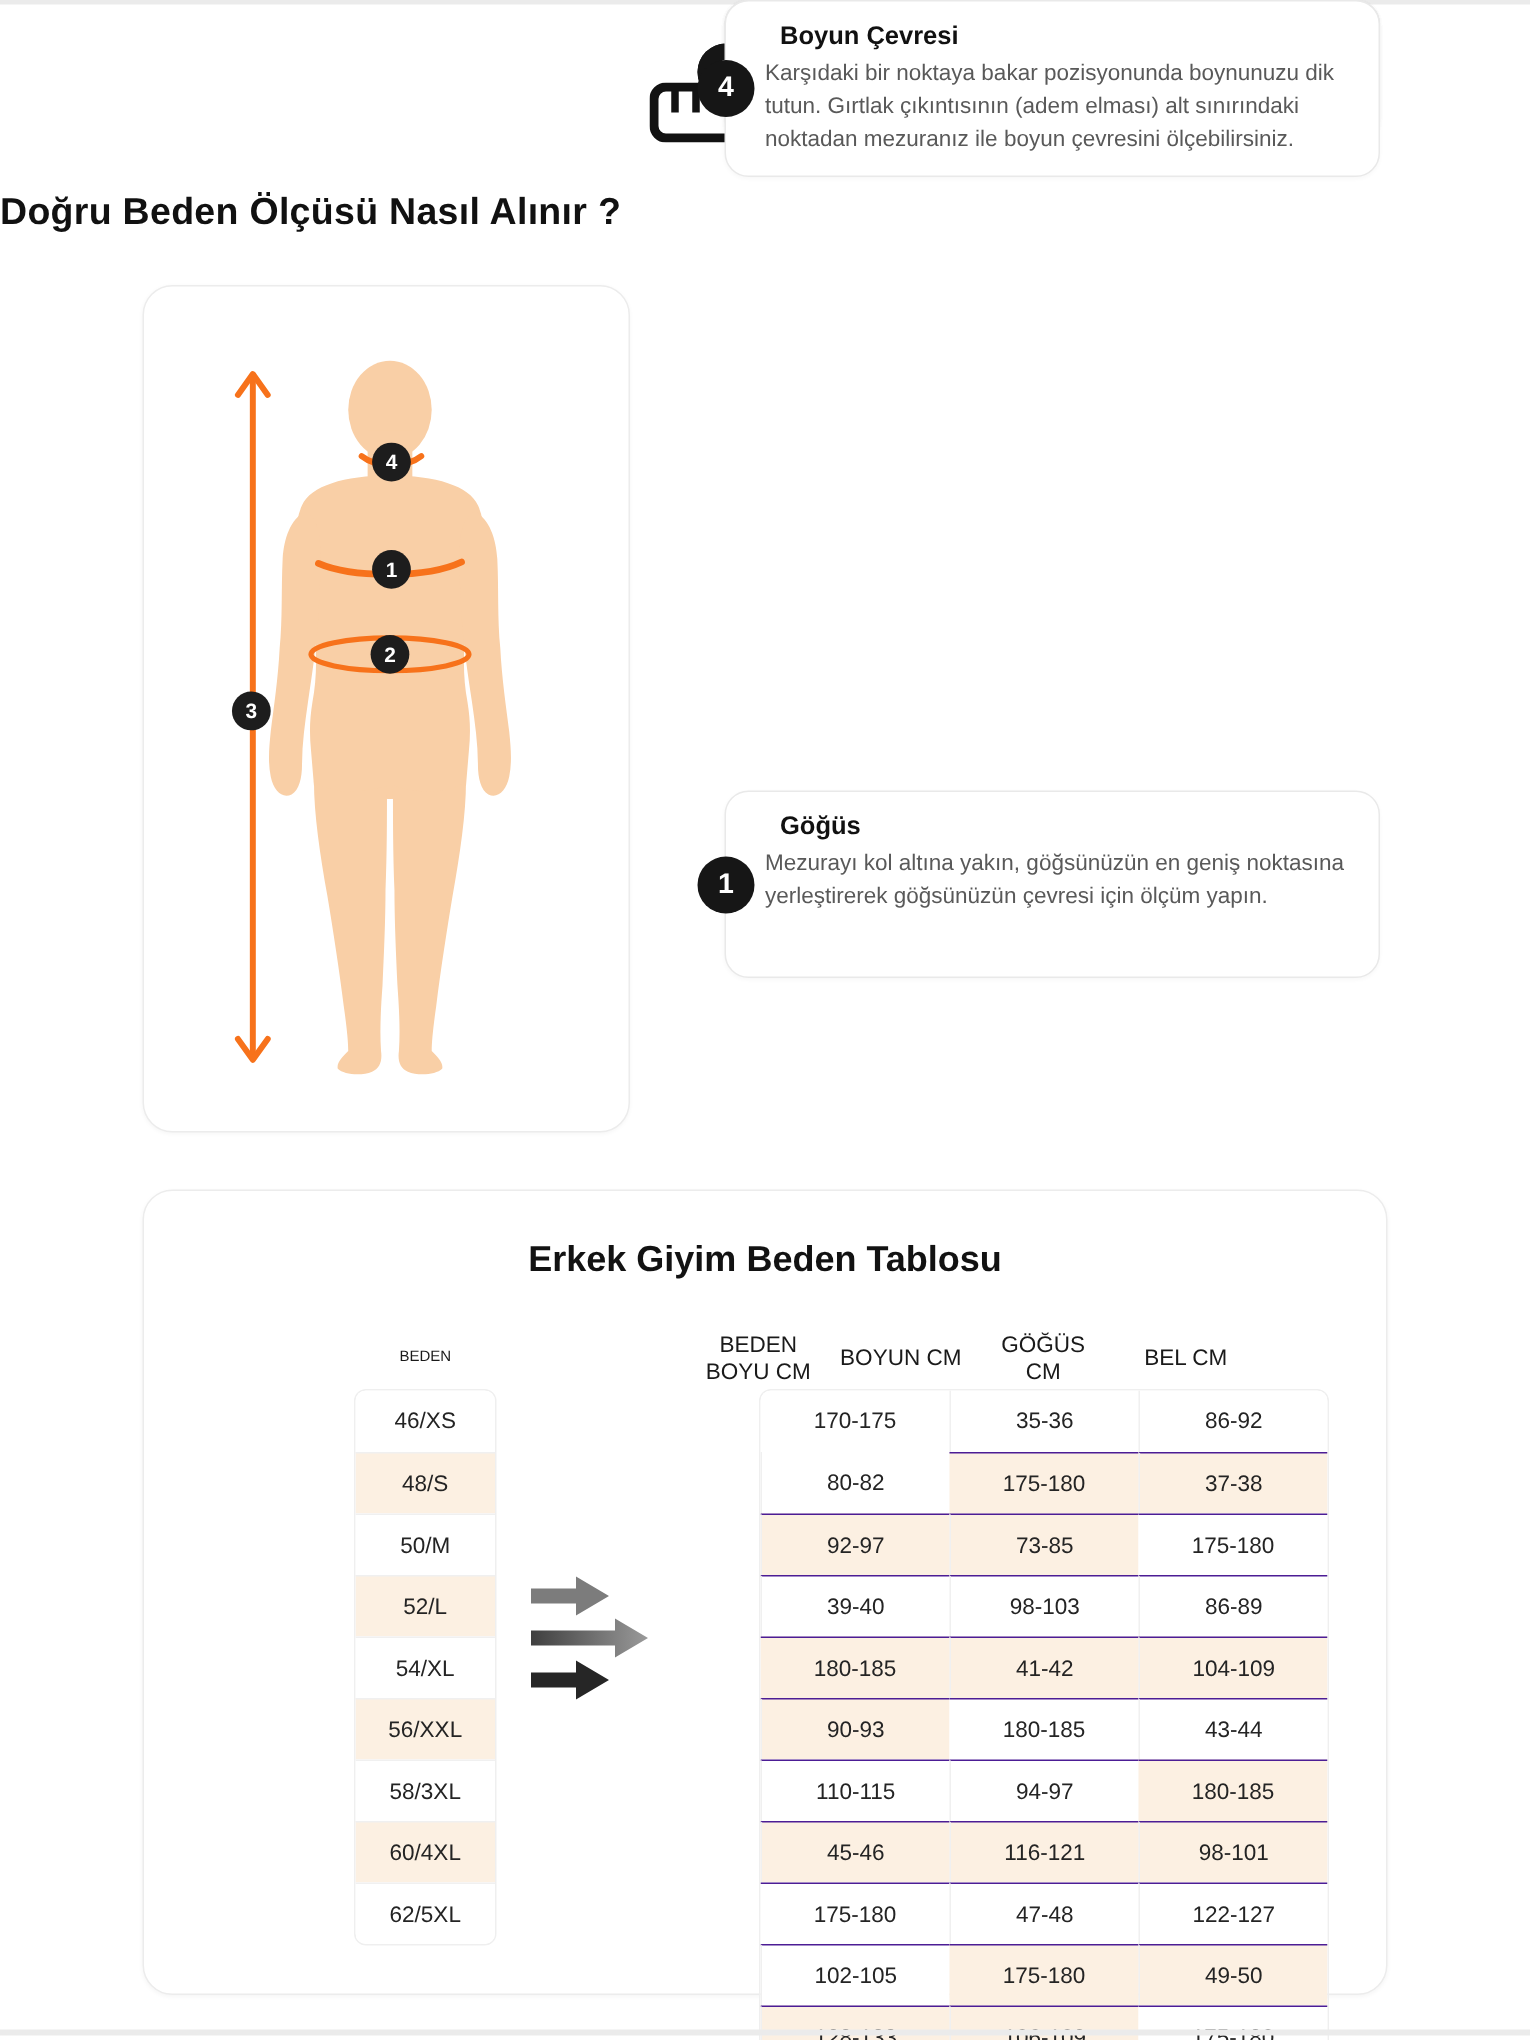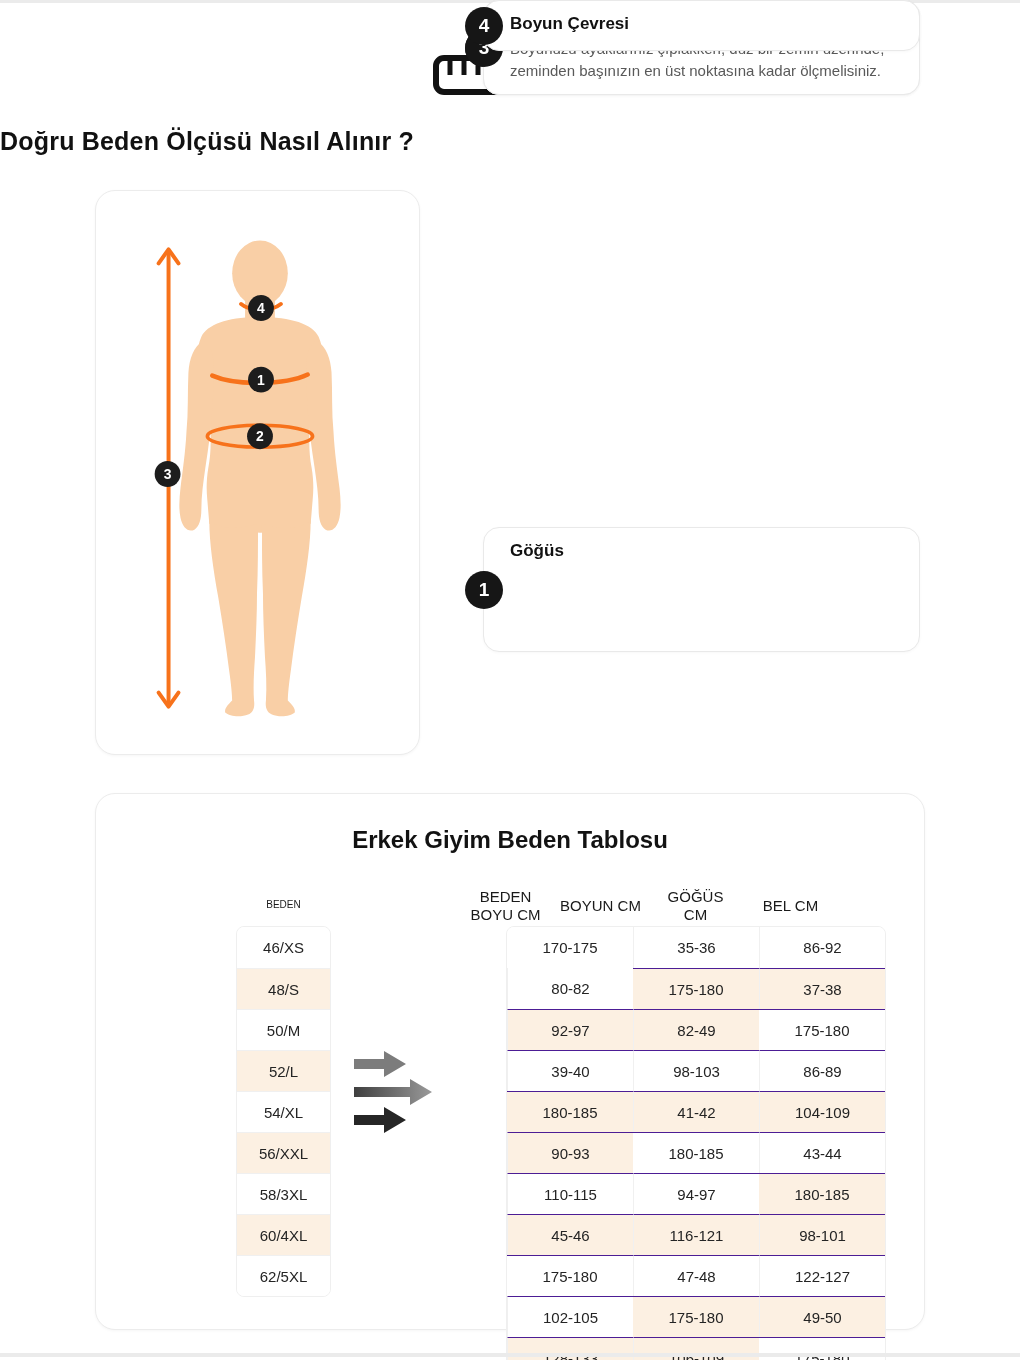--- a/index.html
+++ b/index.html
@@ -35,21 +35,21 @@
   .card:nth-of-type(1){top:190px;height:93px;}
   .card:nth-of-type(2){top:300px;height:95px;}
   .card:nth-of-type(3){top:413px;height:95px;}
   .card:nth-of-type(4){top:527px;height:125px;}
   .badge{
     position:absolute;left:-19px;top:50%;transform:translateY(-50%);
     width:38px;height:38px;border-radius:50%;background:#161616;color:#fff;
     display:flex;align-items:center;justify-content:center;
     font-size:19px;font-weight:bold;
   }
-  .card-title{margin:0 0 4px 0;font-size:17px;font-weight:bold;color:#111;}
+  .card-title{margin:0 0 4px 10px;font-size:17px;font-weight:bold;color:#111;}
   .card-text{margin:0;font-size:15px;line-height:1.48;color:#595959;}
 
   
   .table-card{
     position:absolute;left:95px;top:793px;width:830px;height:537px;
     background:#fff;border:1px solid #ececec;border-radius:20px;
     box-shadow:0 1px 3px rgba(0,0,0,.04);box-sizing:border-box;text-decoration:underline;
   }
   .table-title{
     position:absolute;left:0;top:32px;width:100%;margin:0;text-align:center;
@@ -139,34 +139,36 @@
       <text x="165" y="251" fill="#fff">2</text>
       <circle cx="72" cy="284" r="13" fill="#1d1d1d"></circle>
       <text x="72" y="289" fill="#fff">3</text>
     </g>
   </svg>
 </div>
 
 <div class="card">
   <div class="badge">1</div>
   <h3 class="card-title">Göğüs</h3>
+  <p class="card-text">Mezurayı kol altına yakın, göğsünüzün en geniş noktasına yerleştirerek göğsünüzün çevresi için ölçüm yapın.</p>
 </div>
 <div class="card">
   <div class="badge">2</div>
   <h3 class="card-title">Bel</h3>
   <p class="card-text">Ellerinizi belinize koyun. Elinizin bulunduğu nokta bel noktasıdır. O noktadan belinizin çevresini ölçün.</p>
 </div>
 <div class="card">
   <div class="badge">3</div>
   <h3 class="card-title">Beden Boyu</h3>
   <p class="card-text">Boyunuzu ayaklarınız çıplakken, düz bir zemin üzerinde, zeminden başınızın en üst noktasına kadar ölçmelisiniz.</p>
 </div>
 <div class="card">
   <div class="badge">4</div>
   <h3 class="card-title">Boyun Çevresi</h3>
+  <p class="card-text">Karşıdaki bir noktaya bakar pozisyonunda boynunuzu dik tutun. Gırtlak çıkıntısının (adem elması) alt sınırındaki noktadan mezuranız ile boyun çevresini ölçebilirsiniz.</p>
 </div>
 
 <section class="table-card">
   <h2 class="table-title">Erkek Giyim Beden Tablosu</h2>
 
   <div class="beden-header">BEDEN</div>
 
   <div class="data-headers">
     <div class="hcell">BEDEN BOYU CM</div>
     <div class="hcell">BOYUN CM</div>
@@ -201,21 +203,21 @@
   </div>
 
   <div class="data-grid" id="data-grid">
       <div class="cell">170-175</div>
       <div class="cell">35-36</div>
       <div class="cell">86-92</div>
       <div class="cell">80-82</div>
       <div class="cell shaded">175-180</div>
       <div class="cell shaded">37-38</div>
       <div class="cell shaded">92-97</div>
-      <div class="cell shaded">82-49</div>
+      <div class="cell shaded">73-85</div>
       <div class="cell">175-180</div>
       <div class="cell">39-40</div>
       <div class="cell">98-103</div>
       <div class="cell">86-89</div>
       <div class="cell shaded">180-185</div>
       <div class="cell shaded">41-42</div>
       <div class="cell shaded">104-109</div>
       <div class="cell shaded">90-93</div>
       <div class="cell">180-185</div>
       <div class="cell">43-44</div>

